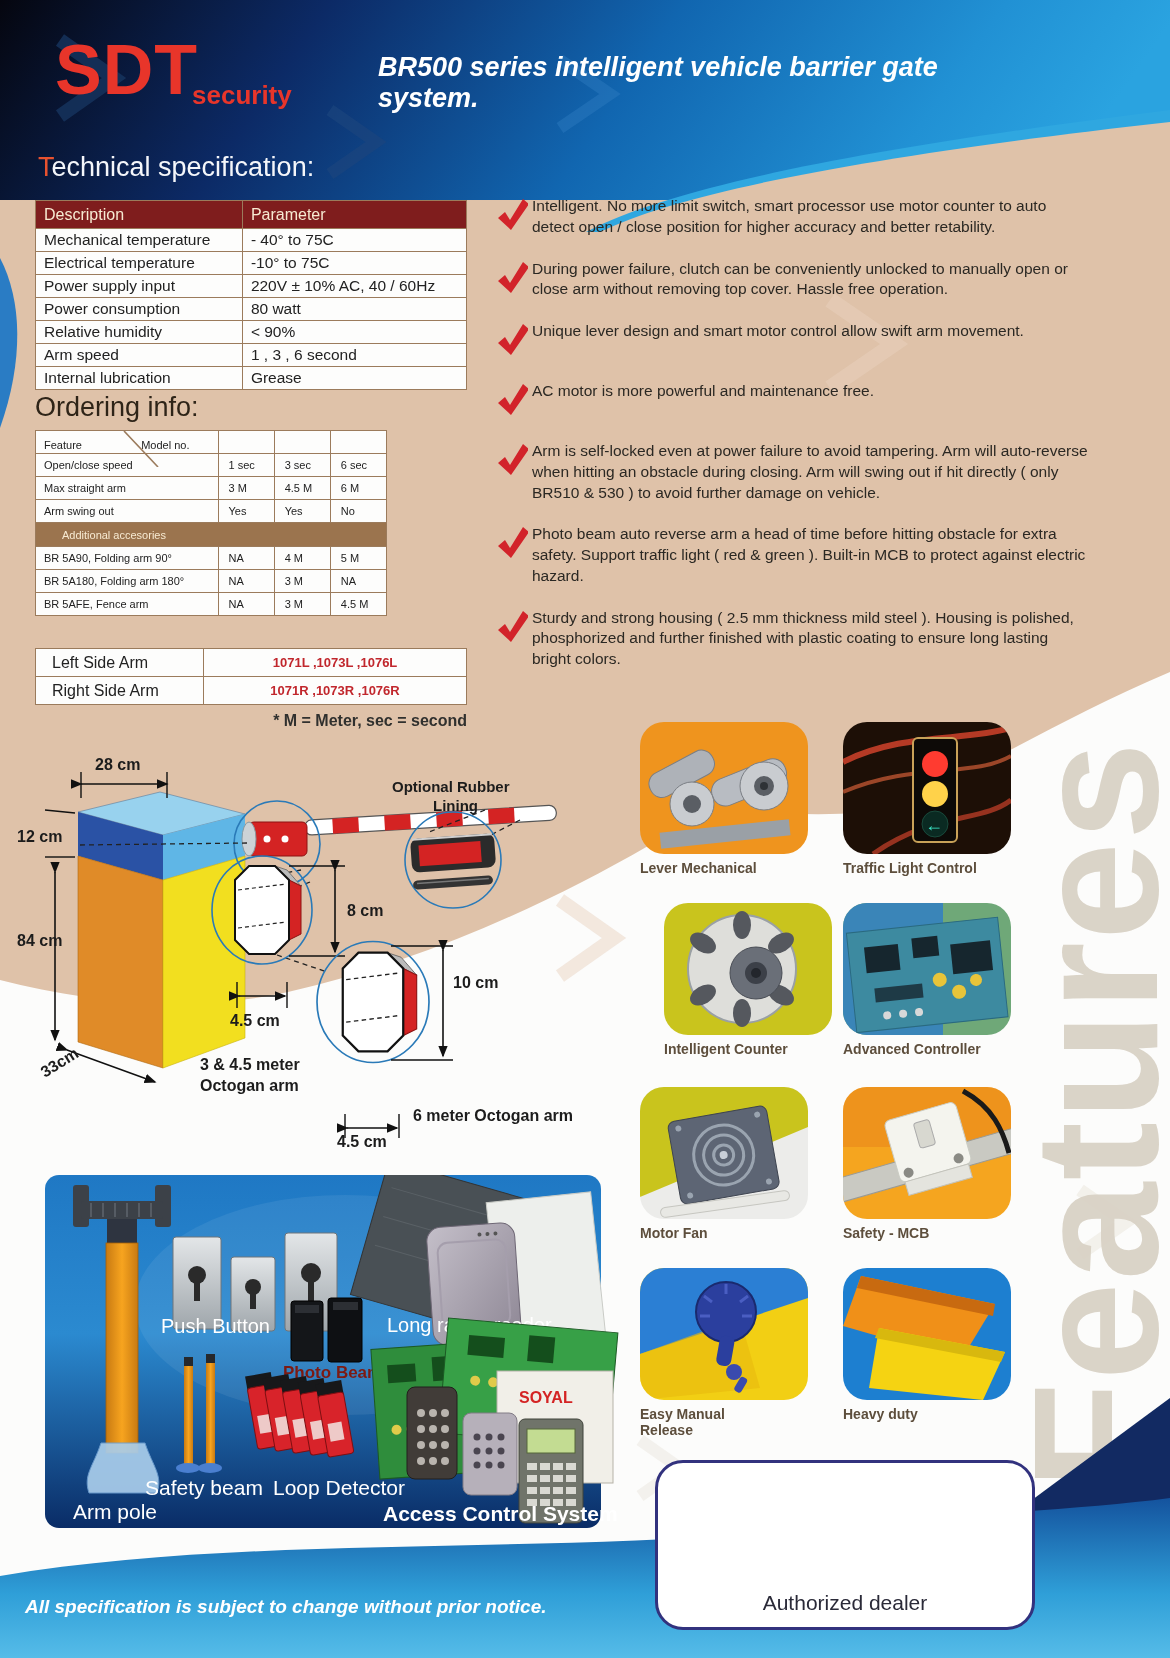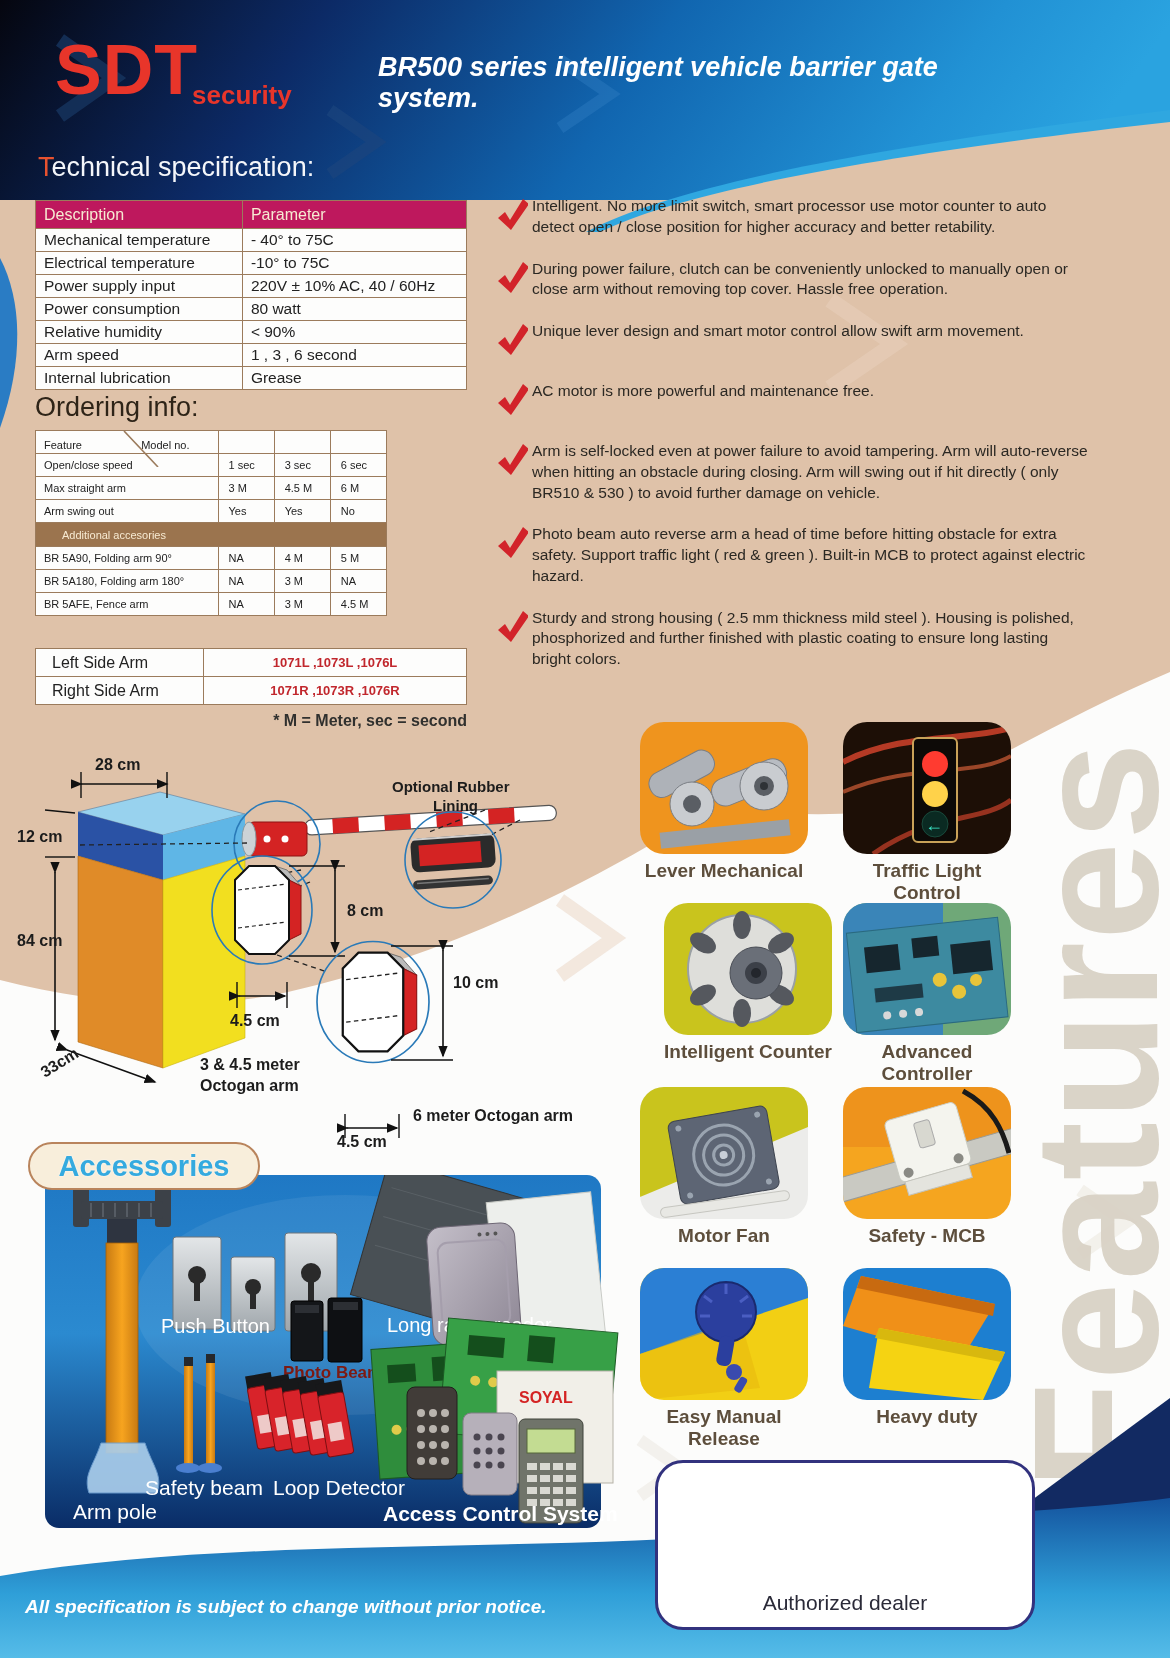--- a/index.html
+++ b/index.html
@@ -13,21 +13,21 @@
   .logo-main { position:absolute; left:55px; top:30px; font-size:70px; font-weight:bold; color:#e8352a; letter-spacing:1px; }
   .logo-sub  { position:absolute; left:192px; top:80px; font-size:26px; font-weight:bold; color:#e8352a; }
   .main-title{ position:absolute; left:378px; top:52px; width:660px; font-size:27px; font-weight:bold; font-style:italic; color:#ffffff; }
   .tech-heading { position:absolute; left:38px; top:152px; font-size:27px; color:#f4f6fa; }
   .tech-heading .t { color:#e8522f; }
 
   
   table { border-collapse:collapse; background:transparent; }
   .spec-table { position:absolute; left:35px; top:200px; width:432px; font-size:15.5px; color:#222; }
   .spec-table td, .order-table td { border:1.6px solid #9b7b5c; background:#fdfdfc; padding:2px 8px; height:23px; }
-  .spec-table tr.head td { background:#be185d; color:#f7ead2; height:28px; font-size:16px; }
+  .spec-table tr.head td { background:#7f1d1d; color:#f7ead2; height:28px; font-size:16px; }
   .order-heading { position:absolute; left:35px; top:392px; font-size:27px; color:#2e2418; }
   .order-table { position:absolute; left:35px; top:430px; width:352px; font-size:11px; color:#222; }
   .order-table td.c { text-align:left; padding-left:10px; }
   .order-table td.band { background:#9b744e; color:#f7ead2; padding-left:26px; height:24px; }
   .feat-cell { position:relative; height:36px; }
   .feat-cell .f { position:absolute; left:8px; top:8px; }
   .feat-cell .m { position:absolute; right:28px; top:8px; }
   .arm-table { position:absolute; left:35px; top:648px; width:432px; font-size:16px; color:#222; }
   .arm-table td { border:1.6px solid #9b7b5c; background:#fdfdfc; padding:3px 16px; height:28px; }
   .arm-table td.red { color:#c1272d; font-weight:bold; text-align:center; font-size:13px; }
@@ -41,21 +41,21 @@
 
   
   .acc-pill { position:absolute; left:28px; top:1142px; width:232px; height:48px; background:#f8eedb;
               border:2.5px solid #b9845c; border-radius:26px; display:flex; align-items:center; justify-content:center; }
   .acc-pill span { font-size:29px; font-weight:bold; color:#35aadf; text-shadow:0 0 2px #ffffff; }
 
   
   .tile { position:absolute; width:168px; }
   .tile-img { height:132px; border-radius:24px; overflow:hidden; position:relative; }
   .tile-img svg { display:block; }
-  .tile-label { margin-top:6px; text-align:center; font-weight:bold; font-size:19px; color:#5d4e3c; line-height:1.15; white-space:pre-line; }
+  .tile-label { margin-top:6px; font-weight:bold; font-size:14px; color:#5d4e3c; line-height:1.15; white-space:pre-line; }
 
   .watermark { position:absolute; left:1096px; top:1115px; transform:translate(-50%,-50%) rotate(-90deg);
                font-size:176px; font-weight:bold; color:#d8d1c4; white-space:nowrap; letter-spacing:2px; opacity:.92; }
 
   .dealer-box { position:absolute; left:655px; top:1460px; width:380px; height:170px; background:#ffffff;
                 border:3px solid #32327e; border-radius:28px; }
   .dealer-box span { position:absolute; left:0; right:0; bottom:12px; text-align:center; font-size:21px; color:#2a2a38; }
 
   .footer-note { position:absolute; left:25px; top:1596px; font-size:19px; font-style:italic; font-weight:bold; color:#ffffff; }
 </style>
@@ -547,23 +547,20 @@
           <rect x="521" y="312" width="10" height="7"></rect>
         <rect x="482" y="324" width="10" height="7"></rect>
           <rect x="495" y="324" width="10" height="7"></rect>
           <rect x="508" y="324" width="10" height="7"></rect>
           <rect x="521" y="324" width="10" height="7"></rect>
         </g>
     </g>
     <text x="338" y="346" font-size="21" font-weight="bold" fill="#ffffff">Access Control System</text>
   </svg>
 
-  <div class="acc-pill">
-    <span>Accessories</span>
-  </div>
 
   <div class="tile" style="left:640px; top:722px;">
     <div class="tile-img">
       <svg width="168" height="132">
           <rect width="168" height="132" fill="#ef941e"></rect>
         <rect x="8" y="40" width="70" height="26" rx="12" transform="rotate(-28 40 55)" fill="#aeb2b8" stroke="#7a7e84"></rect>
         <rect x="70" y="46" width="78" height="28" rx="13" transform="rotate(-22 110 60)" fill="#b8bcc2" stroke="#7a7e84"></rect>
         <circle cx="52" cy="82" r="22" fill="#c9ccd0" stroke="#7a7e84"></circle>
           <circle cx="52" cy="82" r="9" fill="#5a5e64"></circle>
         <circle cx="124" cy="64" r="24" fill="#c9ccd0" stroke="#7a7e84"></circle>

